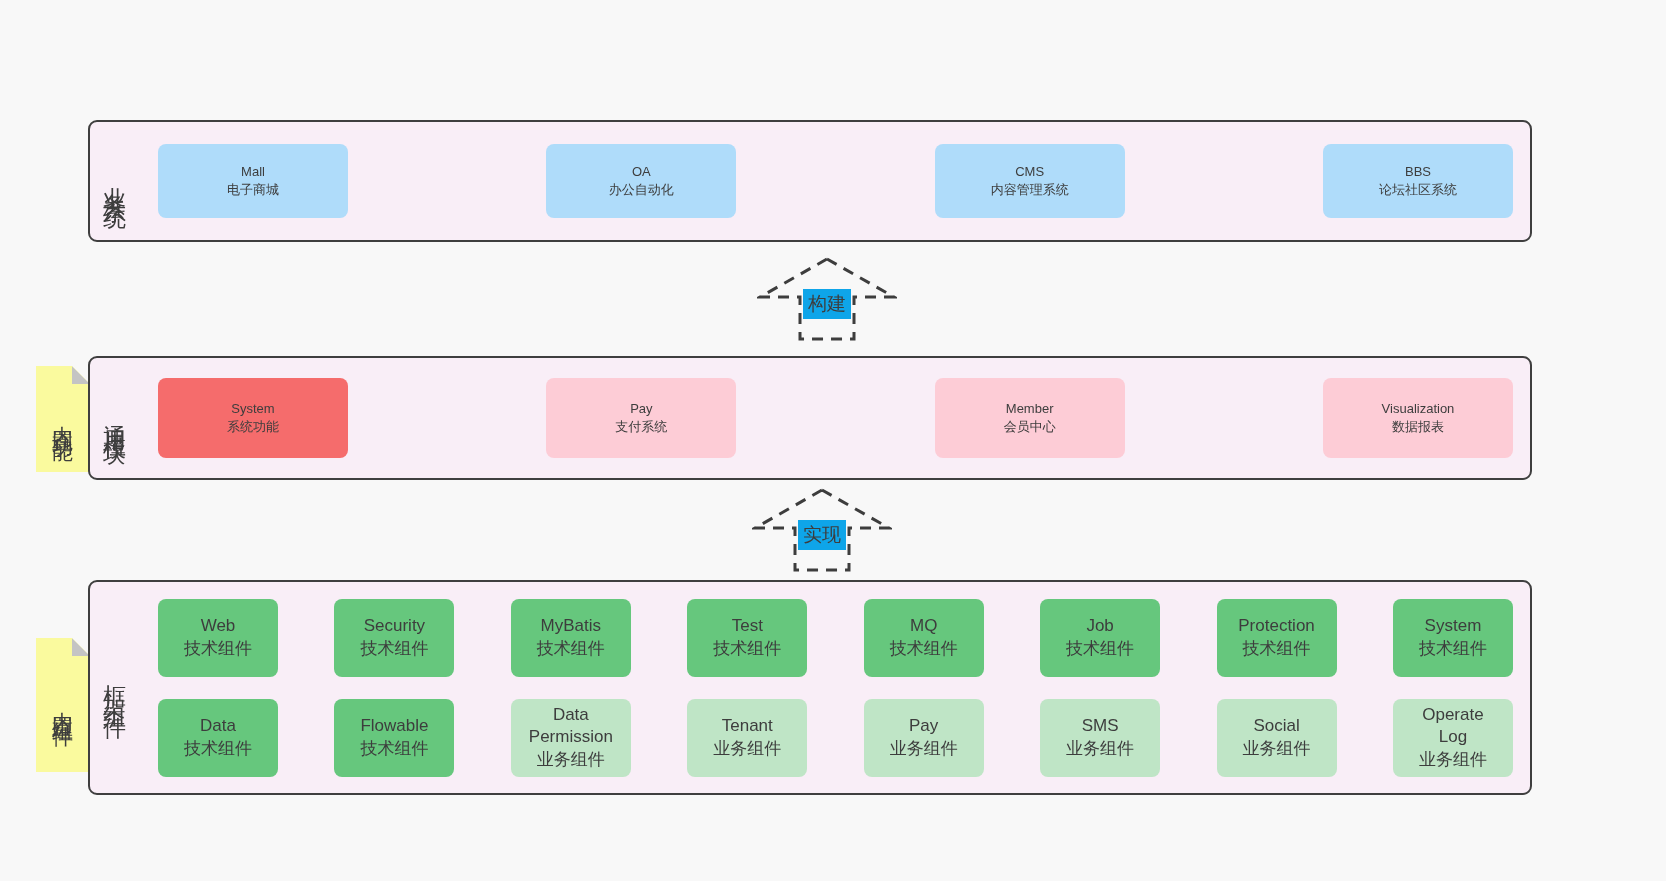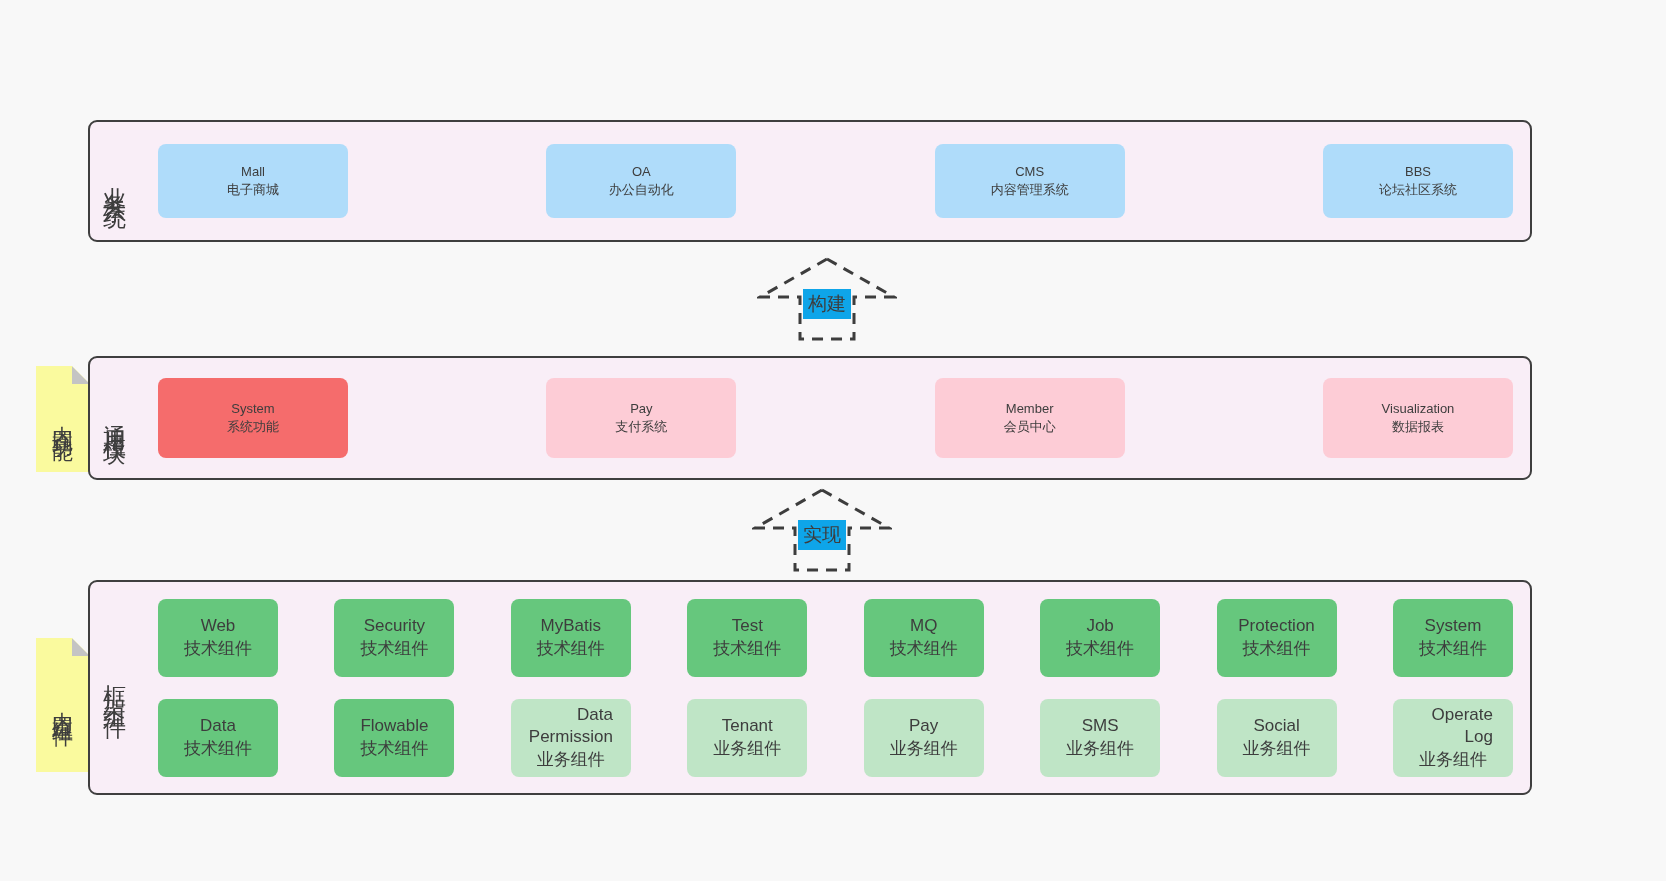--- a/index.html
+++ b/index.html
@@ -35,21 +35,21 @@
     padding:0 17px 0 32px;
   }
   .box {
     border-radius:8px;
     display:flex; flex-direction:column; justify-content:center; align-items:center;
     text-align:center; font-size:13px; line-height:1.38;
   }
   .band1 .box { width:190px; height:74px; }
   .band2 .box { width:190px; height:80px; }
   .rows { flex:1; display:flex; flex-direction:column; gap:22px; }
-  .band3 .box { width:120px; height:78px; font-size:17px; line-height:1.32; padding:0 20px;text-align:right; }
+  .band3 .box { width:120px; height:78px; font-size:17px; line-height:1.32; padding:0 20px; }
 
   .blue   { background: var(--blue_box, #afdcfa); }
   .red    { background: var(--red_box, #f56c6c); }
   .pink   { background: var(--pink_box, #fdccd6); }
   .gdark  { background: var(--green_dark_box, #66c77d); }
   .glight { background: var(--green_light_box, #bfe5c6); }
 
   .sticky {
     position:absolute; left:36px; width:54px;
     background: var(--sticky_yellow, #fafa9e);

